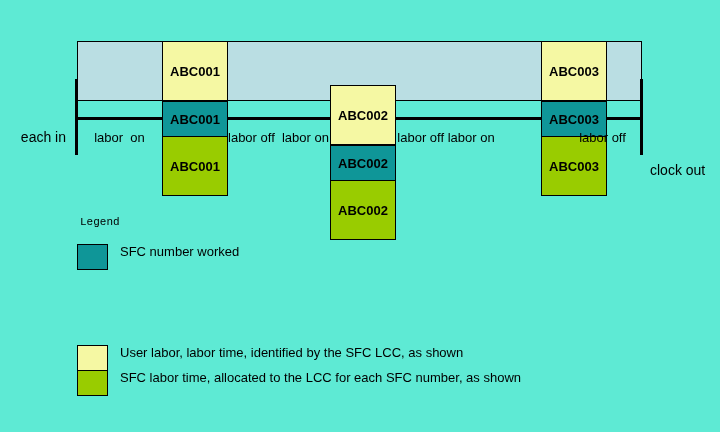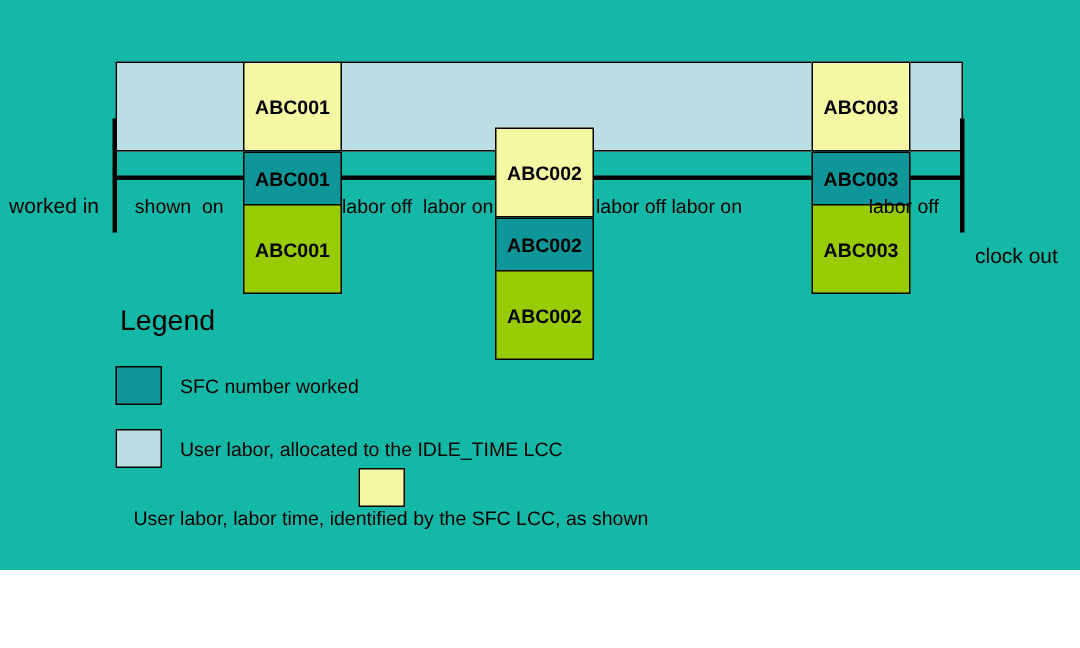--- a/index.html
+++ b/index.html
@@ -1,20 +1,20 @@
 <!DOCTYPE html>
 <html><head>
 <meta charset="utf-8">
 <style>
   html, body { margin: 0; padding: 0; background: #fff; }
   .canvas {
     position: relative;
     width: 720px;
-    height: 380px;
-    background: #14b8a6;
+    height: 432px;
+    background: #5eead4;
     font-family: "Liberation Sans", sans-serif;
     color: #000;
     overflow: hidden;
   }
   
   .band {
     position: absolute;
     left: 77px; top: 41px;
     width: 565px; height: 60px;
     border: 1px solid #000;
@@ -72,32 +72,32 @@
   .clock-label {
     position: absolute;
     font-size: 14px;
     white-space: nowrap;
   }
   .clock-in  { left: 0;     top: 129px; width: 66px; text-align: right; }
   .clock-out { left: 650px; top: 134px; margin-top: 28px; }
   
   .legend-title {
     position: absolute;
-    left: 80px; top: 204px;
-    font-size: 19px;
+    left: 80px; top: 216px;
+    font-size: 11px;
+    font-family: Liberation Mono, monospace;
   }
   .lrow {
     position: absolute;
     left: 77px;
     display: flex;
-    align-items: center;
   }
   .lrow-1 { top: 244px; }
   .lrow-2 { top: 286px; }
-  .lrow-3 { top: 312px; flex-direction: column; }
+  .lrow-3 { top: 345px; }
   .lrow-4 { top: 370px; }
   .swatch {
     width: 31px; height: 26px;
     border: 1px solid #000;
     box-sizing: border-box;
     flex: none;
   }
   .ltext {
     margin-left: 12px;
     font-size: 13px;
@@ -126,39 +126,39 @@
     <div class="box box-mid" style="background-color: rgb(15, 150, 152);">ABC002</div>
     <div class="box box-bot" style="background-color: rgb(153, 204, 0);">ABC002</div>
   </div>
 
   <div class="col col-3">
     <div class="box box-top" style="background-color: rgb(245, 248, 163);">ABC003</div>
     <div class="box box-mid" style="background-color: rgb(15, 150, 152);">ABC003</div>
     <div class="box box-bot" style="background-color: rgb(153, 204, 0);">ABC003</div>
   </div>
 
-  <div class="seg seg-1">shown  on</div>
+  <div class="seg seg-1">labor  on</div>
   <div class="seg seg-2">labor off  labor on</div>
   <div class="seg seg-3">labor off labor on</div>
   <div class="seg seg-4">labor off</div>
 
-  <div class="clock-label clock-in">worked in</div>
+  <div class="clock-label clock-in">each in</div>
   <div class="clock-label clock-out">clock out</div>
 
   <div class="legend-title">Legend</div>
 
   <div class="lrow lrow-1">
     <div class="swatch" style="background-color: rgb(15, 150, 152);"></div>
     <div class="ltext">SFC number worked</div>
   </div>
 
-  <div class="lrow lrow-2">
-    <div class="swatch" style="background-color: rgb(186, 222, 227);"></div>
-    <div class="ltext">User labor, allocated to the IDLE_TIME LCC</div>
-  </div>
 
   <div class="lrow lrow-3">
     <div class="swatch" style="background-color: rgb(245, 248, 163);"></div>
     <div class="ltext">User labor, labor time, identified by the SFC LCC, as shown</div>
   </div>
 
+  <div class="lrow lrow-4">
+    <div class="swatch" style="background-color: rgb(153, 204, 0);"></div>
+    <div class="ltext">SFC labor time, allocated to the LCC for each SFC number, as shown</div>
+  </div>
 
 </div>
 
 </body></html>

